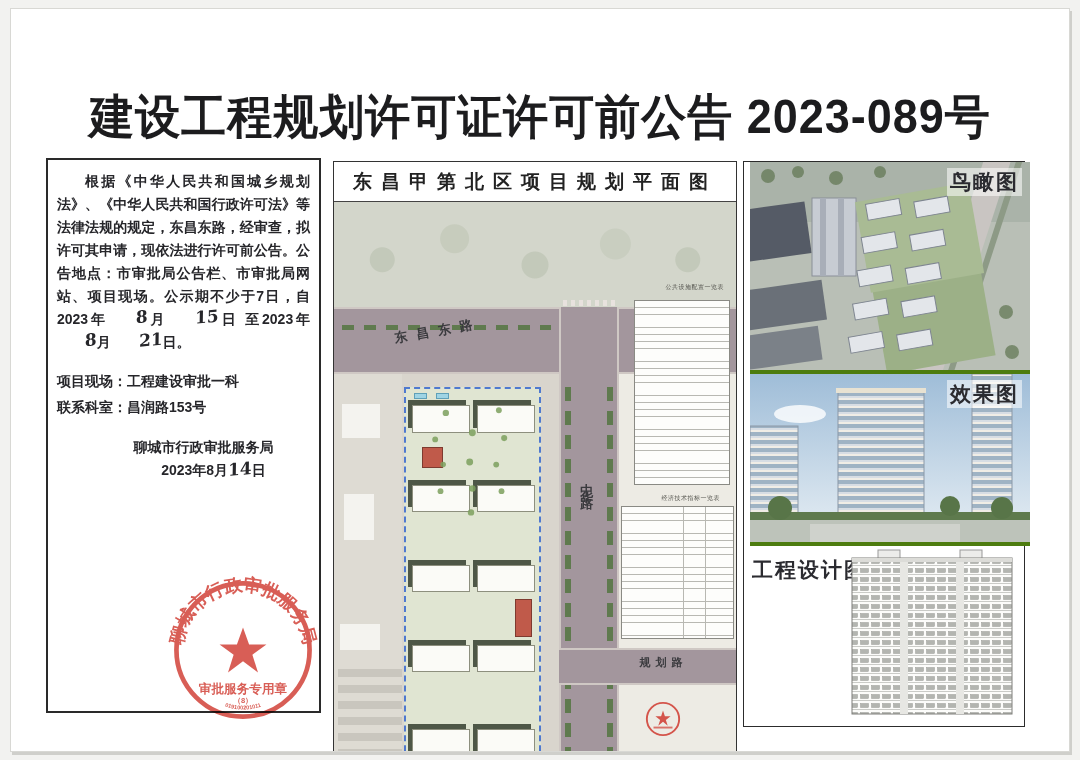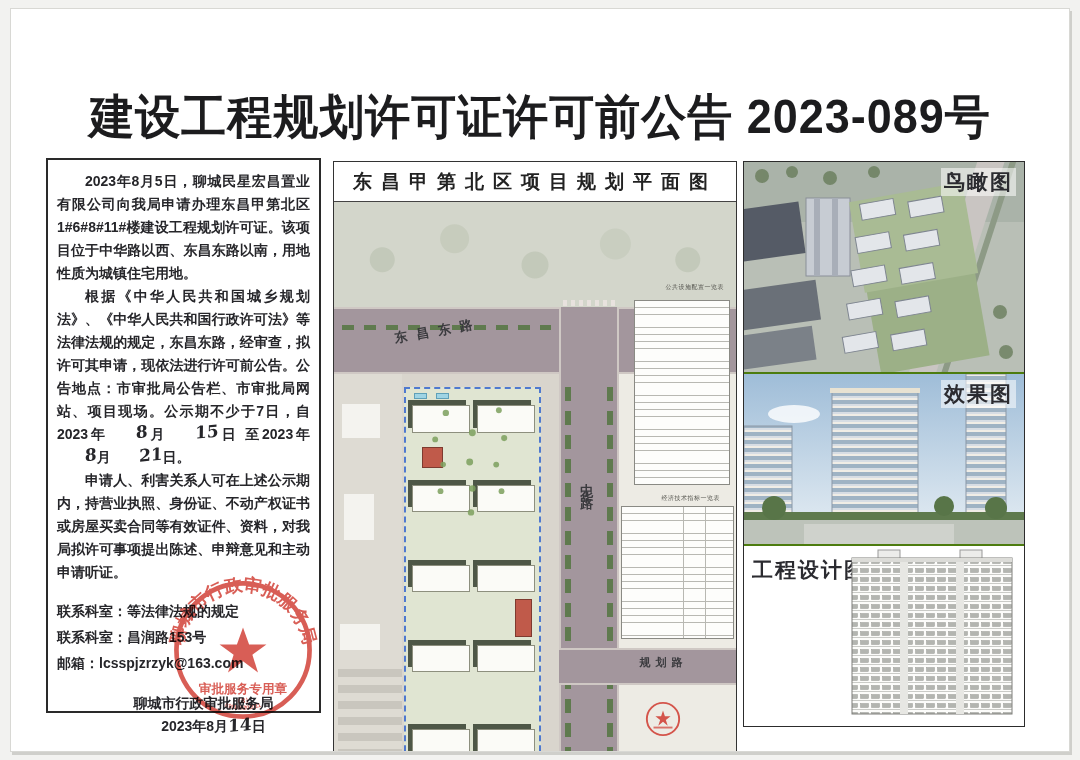--- a/index.html
+++ b/index.html
@@ -96,43 +96,40 @@
   .sig-squiggle { stroke:#3a4350; stroke-width:1.2; fill:none; }
   .tb-mid { width:44px; position:relative; font-size:5.5px; color:#444; padding:2px; }
   .tb-right { width:48px; display:flex; flex-direction:column; }
   .tb-right > div { flex:1; border-bottom:1px solid #999; display:flex; align-items:center;
                     padding-left:2px; font-size:6.5px; color:#333; }
   .oval-stamp { position:absolute; right:36px; top:2px; width:58px; height:50px; opacity:.8; }
 
   
   .rightcol { position:absolute; left:732px; top:152px; width:282px; height:566px;
               border:1.5px solid #2c2c2c; background:#fff; }
-  .photo { position:relative; width:100%; overflow:hidden; border-bottom:2px solid #4d7c0f; }
+  .photo { position:relative; width:100%; overflow:hidden; border-bottom:4px solid #4d7c0f;margin-left:6px; }
   .photo-label { position:absolute; top:6px; right:8px; font-size:21px; font-weight:700; color:#2b2b30;
                  background:rgba(255,255,255,.55); padding:0 3px; letter-spacing:2px; }
   .design-sec { position:relative; width:100%; height:176px; background:#fff; }
   .design-label { position:absolute; left:8px; top:10px; font-size:21px; font-weight:700;
                   color:#2b2b30; letter-spacing:2px; }
 </style>
 </head>
 <body>
 
 <div class="sheet">
 
   <div class="doc-title">建设工程规划许可证许可前公告 2023-089号</div>
 
   <div class="notice-box">
-    <p>2023年8月5日，聊城民星宏昌置业有限公司向我局申请办理东昌甲第北区1#6#8#11#楼建设工程规划许可证。该项目位于中华路以西、东昌东路以南，用地性质为城镇住宅用地。</p>
     <p><span>根据《中华人民共和国城乡规划法》、《中华人民共和国行政许可法》等法律法规的规定，东昌东路，经审查，拟许可其申请，现依法进行许可前公告。公告地点：市审批局公告栏、市审批局网站、项目现场。公示期不少于7日，自2023年</span><span class="hw">8</span><span>月</span><span class="hw">15</span><span>日 至2023年</span><span class="hw">8</span><span>月</span><span class="hw">21</span><span>日。</span></p>
-    <p>申请人、利害关系人可在上述公示期内，持营业执照、身份证、不动产权证书或房屋买卖合同等有效证件、资料，对我局拟许可事项提出陈述、申辩意见和主动申请听证。</p>
 
     <div class="contacts">
-        <div>联系科室：等法律法规的规定</div>
+        <div>项目现场：工程建设审批一科</div>
         <div>联系科室：昌润路153号</div>
-        <div>邮箱：lcsspjzrzyk@163.com</div>
       </div>
 
     <div class="sig">聊城市行政审批服务局</div>
     <div class="sig-date"><span>2023年8月</span><span class="hw">14</span><span>日</span></div>
 
     <svg class="round-stamp" viewBox="0 0 160 160">
       <circle cx="80" cy="80" r="71" fill="none" stroke="#d03a30" stroke-width="5"></circle>
       <path id="arcTop" d="M 17 98 A 65 65 0 1 1 143 98" fill="none"></path>
       <text font-size="19" font-weight="bold" fill="#d03a30">
         <textPath href="#arcTop" startOffset="50%" text-anchor="middle">聊城市行政审批服务局</textPath>

